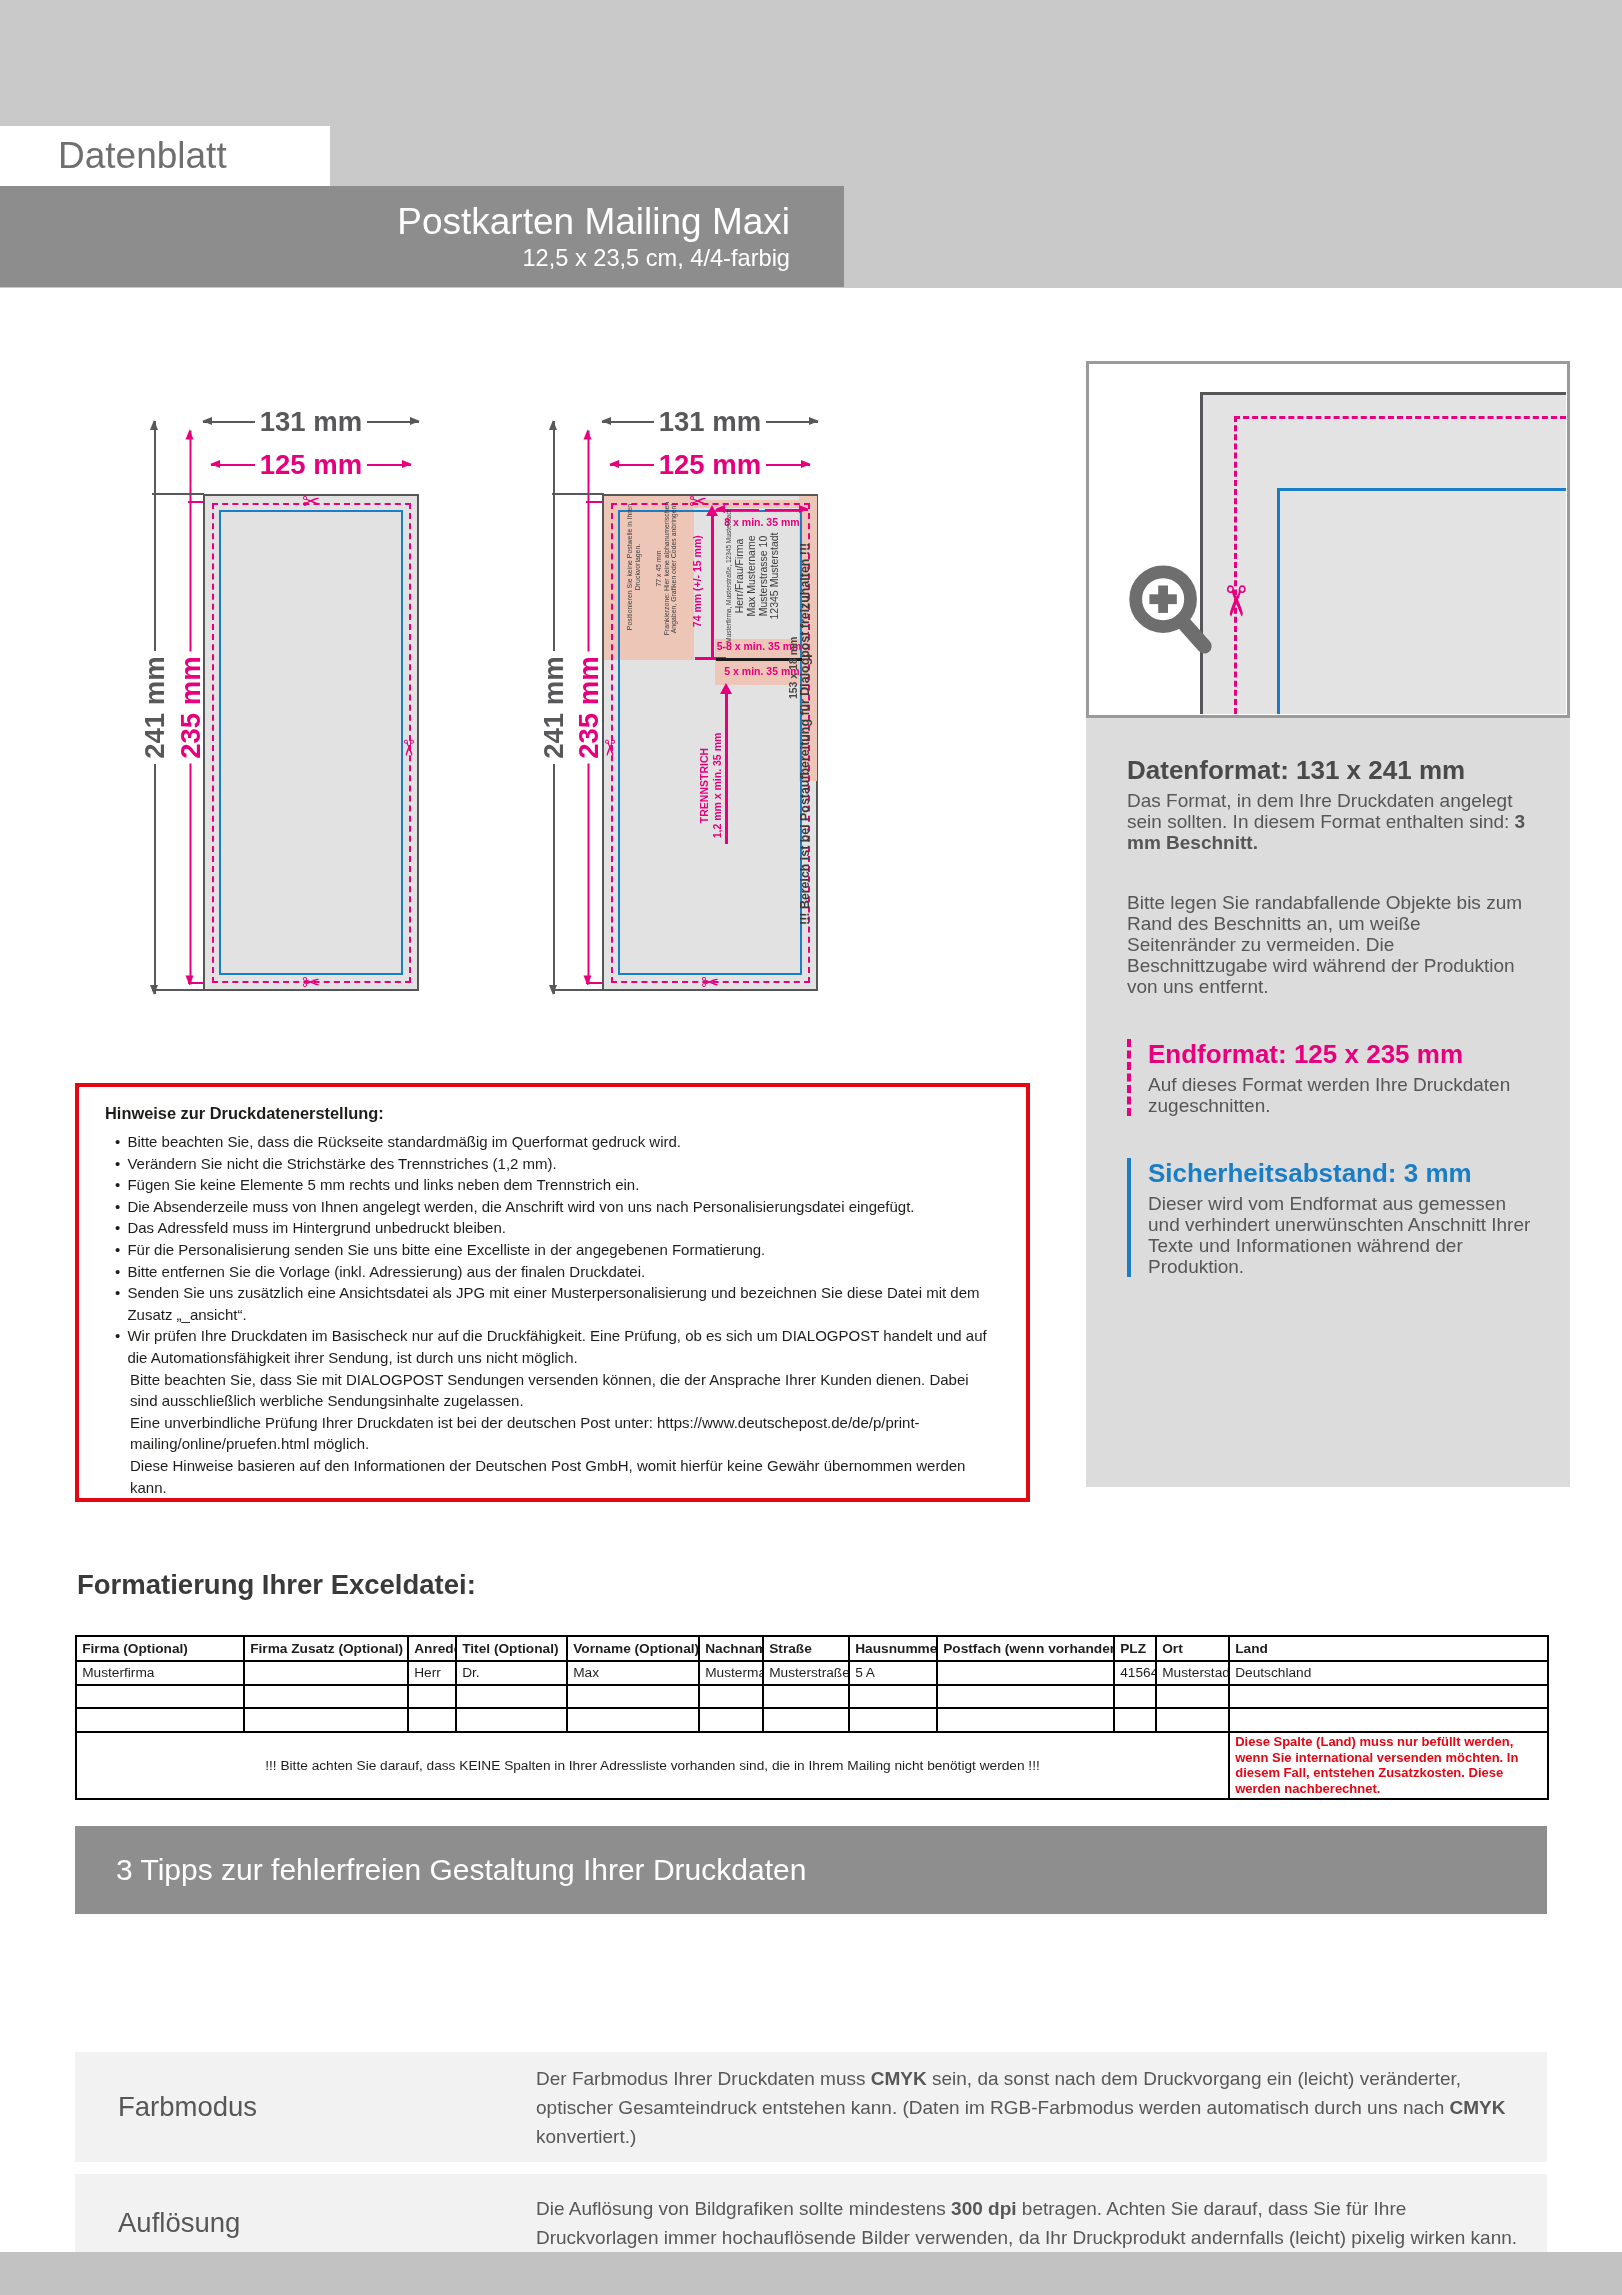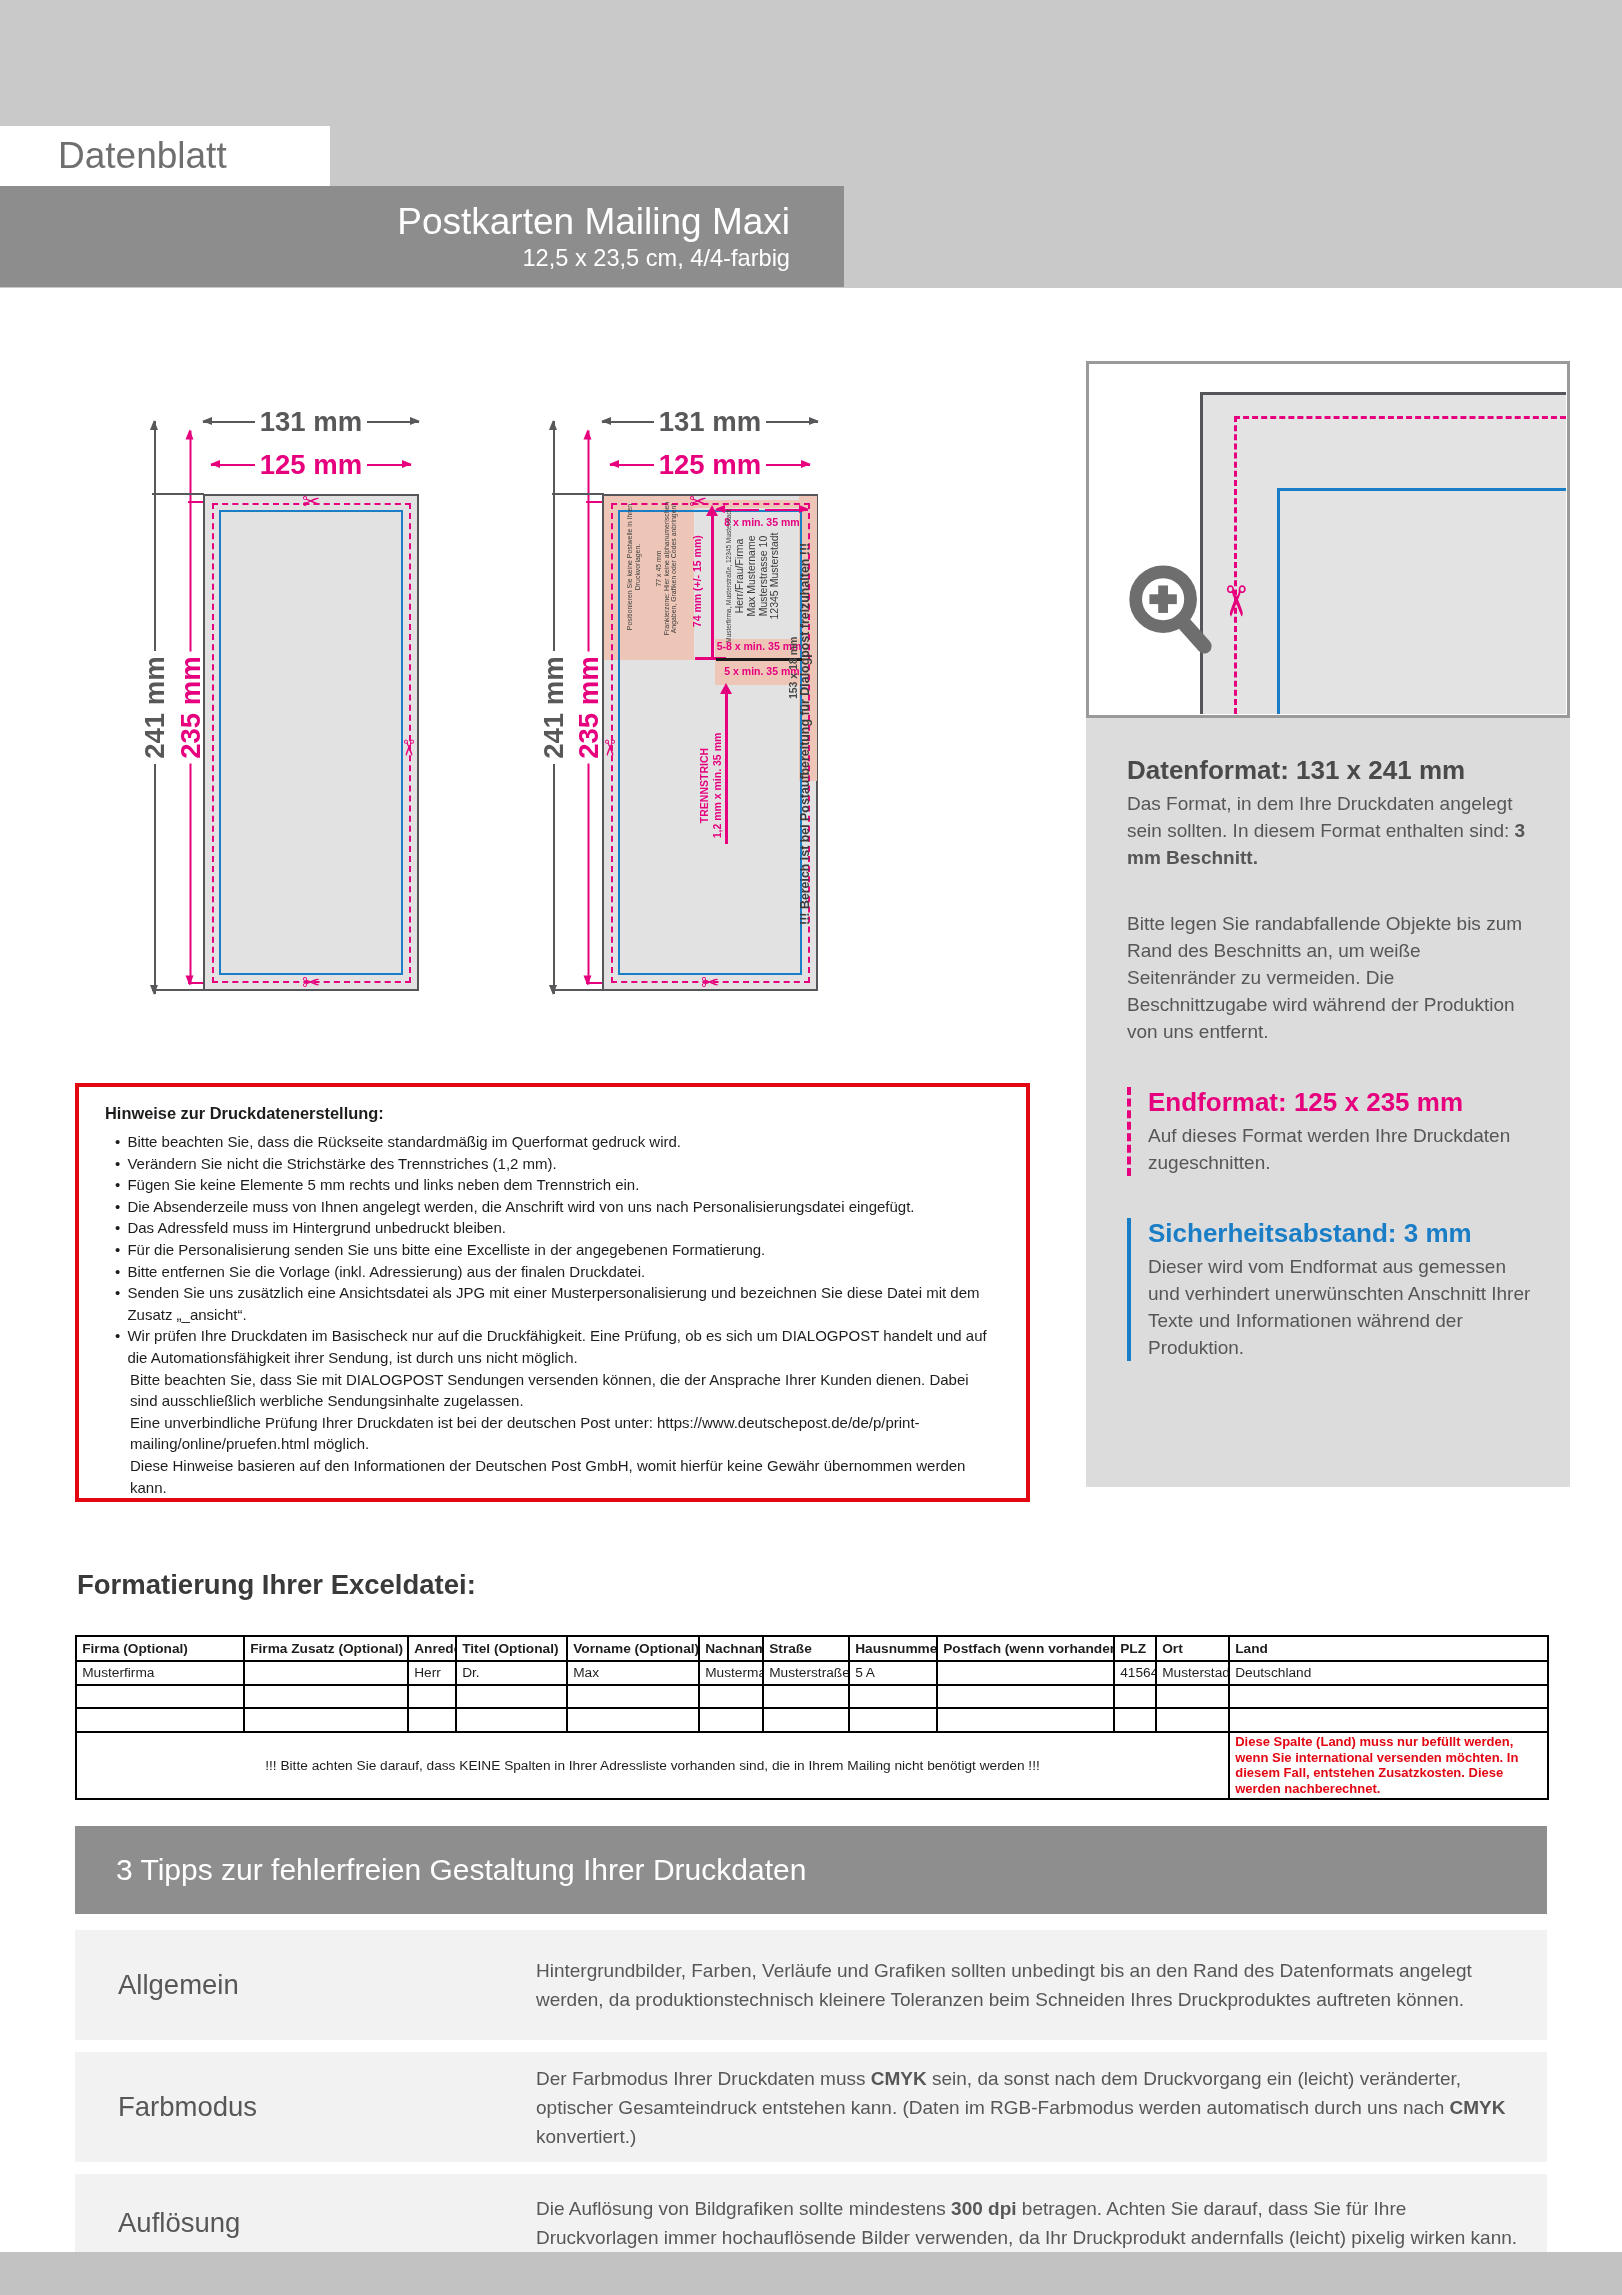--- a/index.html
+++ b/index.html
@@ -30,21 +30,21 @@
   .tick{position:absolute;height:2px;}
   .tick.g{background:#58585a;} .tick.m{background:#e6007e;}
   .rot{position:absolute;transform:rotate(-90deg);display:flex;flex-direction:column;justify-content:center;text-align:center;}
   .salmon{position:absolute;background:#eec6b8;}
   .varrow{position:absolute;width:2.6px;background:#e6007e;}
   .varrow::before{content:"";position:absolute;left:-5.2px;top:-9.8px;border:6.5px solid transparent;border-bottom:11px solid #e6007e;}
   
   .detailbox{left:1086px;top:361px;width:484px;height:357px;background:#fff;border:3.3px solid #9a9a9a;box-sizing:border-box;}
   .infopanel{left:1086px;top:718px;width:484px;height:769px;background:#dcdcdc;box-sizing:border-box;padding:37px 39px 0 41px;}
   .infopanel h3{margin:0 0 3.9px 0;font-size:26px;color:#4a4a4a;}
-  .infopanel p{margin:0;font-size:19px;line-height:27px;color:#565656;}
+  .infopanel p{margin:0;font-size:19px;line-height:21px;color:#565656;}
   .blk{margin-top:42px;padding-left:17px;}
   .blk.end{border-left:4.6px dashed #e6007e;}
   .blk.saf{border-left:4.6px solid #1a7ec6;}
   .blk h3.m{color:#e6007e;} .blk h3.b{color:#1a7ec6;}
   
   .redbox{left:75px;top:1083px;width:955px;height:419px;border:4.6px solid #e30613;box-sizing:border-box;padding:17px 26px;background:#fff;color:#1d1d1b;}
   .redbox h4{margin:0 0 2.6px 0;font-size:16.4px;}
   .redbox ul{margin:8px;padding:0;list-style:none;}
   .redbox li{position:relative;padding-left:14.4px;font-size:15px;line-height:21.6px;}
   .redbox li::before{content:"\2022";position:absolute;left:2px;}
@@ -315,24 +315,20 @@
           <td colspan="11" class="bignote">!!! Bitte achten Sie darauf, dass KEINE Spalten in Ihrer Adressliste vorhanden sind, die in Ihrem Mailing nicht benötigt werden !!!</td>
           <td class="landnote">Diese Spalte (Land) muss nur befüllt werden, wenn Sie international versenden möchten. In diesem Fall, entstehen Zusatzkosten. Diese werden nachberechnet.</td>
         </tr>
       </tbody>
   </table>
 
   <div class="abs tipbanner">
     <span>3 Tipps zur fehlerfreien Gestaltung Ihrer Druckdaten</span>
   </div>
 
-  <div class="abs tiprow" style="top:1930px;height:110px;">
-    <div class="tlabel">Allgemein</div>
-    <div class="ttext">Hintergrundbilder, Farben, Verläufe und Grafiken sollten unbedingt bis an den Rand des Datenformats angelegt werden, da produktionstechnisch kleinere Toleranzen beim Schneiden Ihres Druckproduktes auftreten können.</div>
-  </div>
   <div class="abs tiprow" style="top:2052px;height:110px;">
     <div class="tlabel">Farbmodus</div>
     <div class="ttext"><span>Der Farbmodus Ihrer Druckdaten muss </span><b>CMYK</b><span> sein, da sonst nach dem Druckvorgang ein (leicht) veränderter, optischer Gesamteindruck entstehen kann. (Daten im RGB-Farbmodus werden automatisch durch uns nach </span><b>CMYK</b><span> konvertiert.)</span></div>
   </div>
   <div class="abs tiprow" style="top:2174px;height:98px;">
     <div class="tlabel">Auflösung</div>
     <div class="ttext"><span>Die Auflösung von Bildgrafiken sollte mindestens </span><b>300 dpi</b><span> betragen. Achten Sie darauf, dass Sie für Ihre Druckvorlagen immer hochauflösende Bilder verwenden, da Ihr Druckprodukt andernfalls (leicht) pixelig wirken kann.</span></div>
   </div>
 
   <div class="abs footer"></div>

